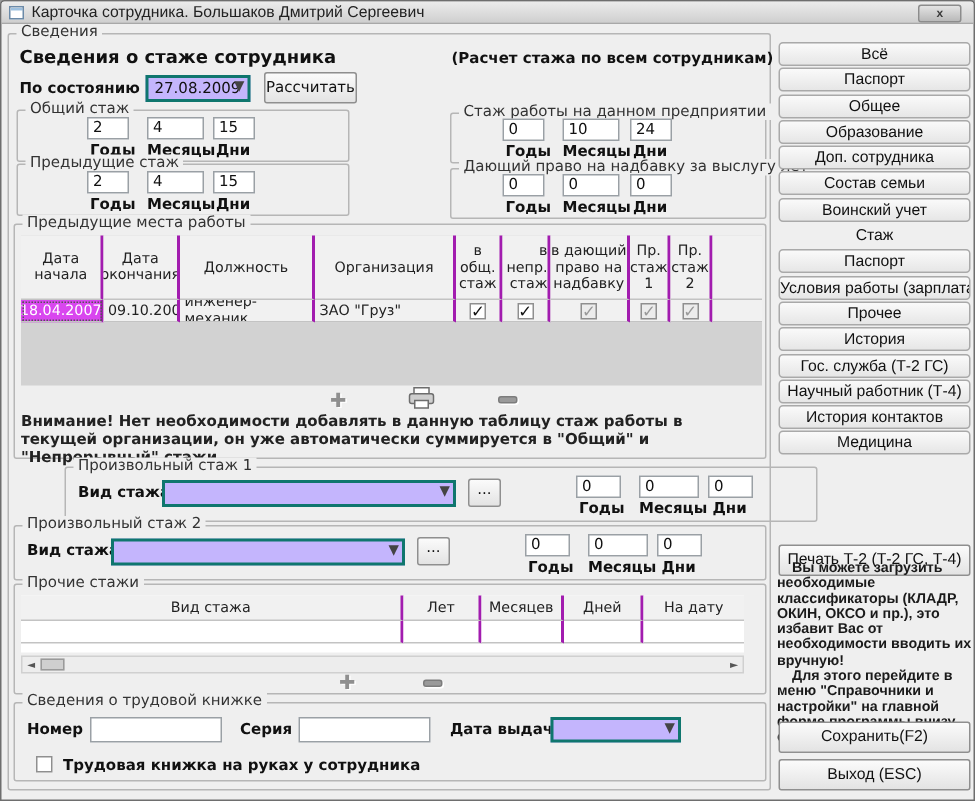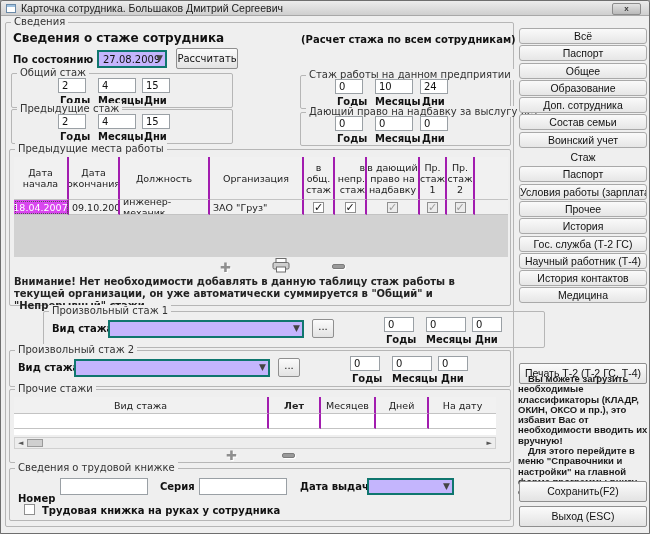--- a/index.html
+++ b/index.html
@@ -215,21 +215,21 @@
     <span class="blabel" style="left:342px; top:22px;">Годы</span>
     <span class="blabel" style="left:382px; top:22px;">Месяцы</span>
     <span class="blabel" style="left:431px; top:22px;">Дни</span>
   </div>
 
   <div class="gb" style="left:8px; top:388px; width:502px; height:74px;">
     <span class="leg">Прочие стажи</span>
     <div class="tbl" style="left:4px; top:7px; width:482px; height:38px; background:#fff;">
       <div class="trow">
         <div class="th" style="width:255px; height:17px;">Вид стажа</div>
-        <div class="th" style="width:52px; height:17px;font-weight:bold;">Лет</div>
+        <div class="th" style="width:52px; height:17px;">Лет</div>
         <div class="th" style="width:55px; height:17px;">Месяцев</div>
         <div class="th" style="width:53px; height:17px;">Дней</div>
         <div class="th" style="width:67px; height:17px; border-right:none;">На дату</div>
       </div>
       <div class="trow">
         <div class="td" style="width:255px; height:15px; background:#fff;"></div>
         <div class="td" style="width:52px; height:15px; background:#fff;"></div>
         <div class="td" style="width:55px; height:15px; background:#fff;"></div>
         <div class="td" style="width:53px; height:15px; background:#fff;"></div>
         <div class="td" style="width:67px; height:15px; background:#fff; border-right:none;"></div>
@@ -239,21 +239,21 @@
       <span class="ar" style="left:3px;">◄</span>
       <span class="thumb" style="left:12px;"></span>
       <span class="ar" style="right:3px;">►</span>
     </div>
     <span class="plus-icon" style="left:216px; top:58px;">✚</span>
     <span class="minus-icon" style="left:272px; top:63px;"></span>
   </div>
 
   <div class="gb" style="left:8px; top:467px; width:502px; height:53px;">
     <span class="leg">Сведения о трудовой книжке</span>
-    <span class="blabel" style="left:8px; top:12px;margin-top:12px;">Номер</span>
+    <span class="blabel" style="left:8px; top:12px;">Номер</span>
     <input class="inp" style="left: 50px; top: 9px; width: 88px; height: 17px;" value="">
     <span class="blabel" style="left:150px; top:12px;">Серия</span>
     <input class="inp" style="left: 189px; top: 9px; width: 88px; height: 17px;" value="">
     <span class="blabel" style="left:290px; top:12px;">Дата выдачи</span>
     <div class="combo" style="left:357px; top:9px; width:87px; height:17px;">
       <span class="val"></span>
       <span class="arrow">▼</span>
     </div>
     <span class="cb" style="position:absolute; left:14px; top:35px;"></span>
     <span class="blabel" style="left:32px; top:36px;">Трудовая книжка на руках у сотрудника</span>

